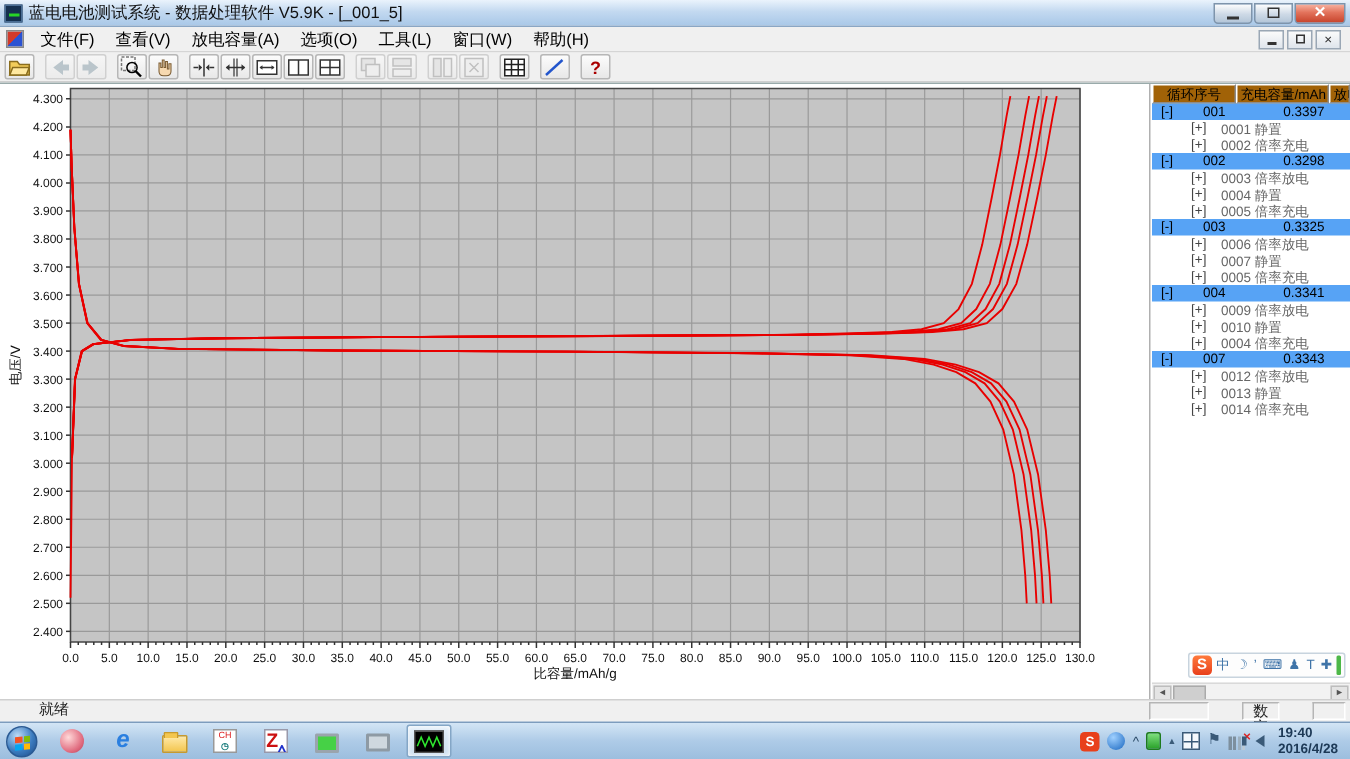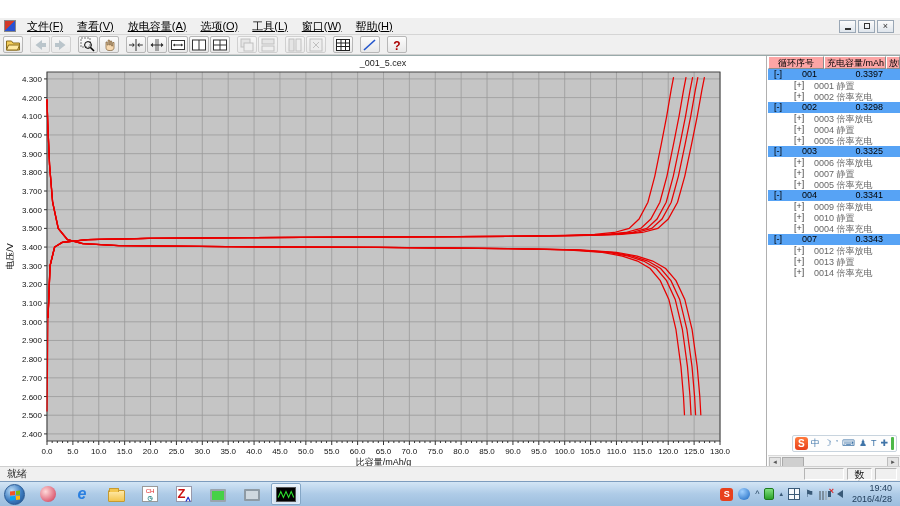--- a/index.html
+++ b/index.html
@@ -50,21 +50,21 @@
   .content { position:absolute; left:0; top:55px; width:900px; height:411px; background:#fff;
     border-top:1px solid #9aa; }
   .chart-area { position:absolute; left:0; top:0; width:767px; height:411px; background:#fff;
     border-right:1px solid #b0b0b0; }
   .chart-title { height:13px; text-align:center; font-size:9px; color:#222; padding-top:2px; }
 
   
   .right-panel { position:absolute; left:768px; top:0; width:132px; height:411px; background:#fff; overflow:hidden; }
   .panel-header { display:flex; height:13px; font-size:9px; }
   .ph-cell { border:1px solid #fff; border-right-color:#8c8c8c; border-bottom-color:#8c8c8c;
-    background:#fca5a5; overflow:hidden; white-space:nowrap; padding:0 2px; text-align:center; }
+    background:#a16207; overflow:hidden; white-space:nowrap; padding:0 2px; text-align:center; }
   .rows { position:absolute; left:0; top:13px; width:132px; }
   .prow { position:relative; height:11px; font-size:9px; white-space:nowrap; color:#000; }
   .prow.cyc { background:#57a3f5; }
   .prow .exp { position:absolute; left:6px; top:0; }
   .prow.step .exp { left:26px; color:#444; }
   .prow .cid { position:absolute; left:34px; top:0; }
   .prow .cval { position:absolute; left:60px; width:55px; top:0; text-align:right; }
   .prow .slabel { position:absolute; left:46px; top:0; color:#666; }
   .sogou-bar { position:absolute; right:3px; bottom:15px; height:17px; background:#fdfdfd;
     border:1px solid #c8d4de; border-radius:2px; display:flex; align-items:center; padding:1px 2px; gap:3px; }
@@ -75,21 +75,21 @@
   .hscroll { position:absolute; left:0; bottom:0; width:132px; height:12px; background:#f2f2f2;
     border-top:1px solid #d9d9d9; }
   .hs-btn { position:absolute; top:1px; width:12px; height:10px; background:#e4e4e4; border:1px solid #bdbdbd;
     font-size:6px; color:#555; text-align:center; line-height:9px; }
   .hs-thumb { position:absolute; left:14px; top:1px; width:22px; height:10px; background:#cfcfcf; border:1px solid #aaa; }
 
   
   .statusbar { position:absolute; left:0; top:466px; width:900px; height:15px; background:#f0f0f0;
     border-top:1px solid #cfcfcf; display:flex; align-items:center; font-size:10px; padding:0 3px; gap:3px; }
   .st-cell { border:1px solid #b5b5b5; border-bottom-color:#fff; border-right-color:#fff; height:12px;
-    line-height:11px; padding:0 4px; color:#222; }
+    line-height:11px; padding:0 4px; color:#222;margin-left:19px; }
   .st-ready { flex:1; border:none; }
   .st-blank1 { width:40px; }
   .st-num { width:25px; text-align:center; }
   .st-blank2 { width:22px; }
 
   
   .taskbar { position:absolute; left:0; top:481px; width:900px; height:25px;
     background:linear-gradient(#d3e5f5,#aecbe7 50%,#9cbede); border-top:1px solid #7d9cbd;
     display:flex; align-items:center; padding:0 4px; }
   .orb { width:21px; height:21px; border-radius:50%;
@@ -127,32 +127,47 @@
   .tr-grid::before { content:""; position:absolute; left:5px; top:0; width:1px; height:10px; background:#3a5a78; }
   .tr-grid::after { content:""; position:absolute; left:0; top:5px; width:10px; height:1px; background:#3a5a78; }
   .tr-flag { font-size:10px; color:#3a5a78; line-height:1; }
   .tr-net { width:13px; height:11px; position:relative; }
   .tr-net .bars { position:absolute; left:0; bottom:0; width:11px; height:9px;
     background:linear-gradient(90deg,#7d8f9e 2px,transparent 2px, transparent 3px,#7d8f9e 3px,#7d8f9e 5px,transparent 5px,transparent 6px,#9db0bf 6px,#9db0bf 8px,transparent 8px,transparent 9px,#b9c9d6 9px,#b9c9d6 11px,transparent 11px); }
   .tr-net .nx { position:absolute; right:-2px; top:-3px; color:#d22; font-size:9px; font-weight:bold; }
   .tr-spk { width:0; height:0; border-top:4px solid transparent; border-bottom:4px solid transparent;
     border-right:6px solid #3a5a78; position:relative; }
   .tr-spk::before { content:""; position:absolute; left:-9px; top:-3px; width:3px; height:6px; background:#3a5a78; }
-  .clock { text-align:right; font-size:9px; color:#1d3click9556; color:#1d3956; line-height:1.25; padding:0 4px; }
+  .clock { font-size:9px; color:#1d3click9556; color:#1d3956; line-height:1.25; padding:0 4px;font-weight:bold; }
   svg text { font-family:"Liberation Sans", sans-serif; }
 </style>
 </head>
 <body>
 
 <div class="screen">
 
+  <div class="titlebar">
+    <div class="app-icon"></div>
+    <div class="title-text">蓝电电池测试系统 - 数据处理软件 V5.9K - [_001_5]</div>
+    <div class="winbtns">
+      <div class="wbtn">
+          <div class="glyph-min"></div>
+        </div>
+      <div class="wbtn">
+          <div class="glyph-max"></div>
+        </div>
+      <div class="wbtn close">
+          <span class="glyph-x">✕</span>
+        </div>
+    </div>
+  </div>
 
   <div class="menubar">
     <div class="mdi-icon"></div>
-    <div id="menu-items" style="display:flex;text-decoration:underline;">
+    <div id="menu-items" style="display:flex;">
         <div class="menu-item">文件(F)</div>
         <div class="menu-item">查看(V)</div>
         <div class="menu-item">放电容量(A)</div>
         <div class="menu-item">选项(O)</div>
         <div class="menu-item">工具(L)</div>
         <div class="menu-item">窗口(W)</div>
         <div class="menu-item">帮助(H)</div>
       </div>
     <div class="mdi-btns">
       <div class="mdibtn">
@@ -276,21 +291,20 @@
         <div class="tbtn">
           <svg width="16" height="16" viewBox="0 0 16 16">
             <text x="8" y="12.5" font-size="12" font-weight="bold" fill="#a00" text-anchor="middle">?</text>
           </svg>
         </div>
       </div>
   </div>
 
   <div class="content">
     <div class="chart-area">
-      <div class="chart-title">_001_5.cex</div>
       <svg id="chart-svg" width="767" height="398">
           <rect x="47" y="3" width="673" height="369" fill="#c5c5c5"></rect>
           <line x1="47" y1="364.900253164557" x2="720" y2="364.900253164557" stroke="#9a9a9a" stroke-width="0.8"></line>
           <line x1="47" y1="346.2167088607595" x2="720" y2="346.2167088607595" stroke="#9a9a9a" stroke-width="0.8"></line>
           <line x1="47" y1="327.533164556962" x2="720" y2="327.533164556962" stroke="#9a9a9a" stroke-width="0.8"></line>
           <line x1="47" y1="308.8496202531645" x2="720" y2="308.8496202531645" stroke="#9a9a9a" stroke-width="0.8"></line>
           <line x1="47" y1="290.16607594936704" x2="720" y2="290.16607594936704" stroke="#9a9a9a" stroke-width="0.8"></line>
           <line x1="47" y1="271.48253164556957" x2="720" y2="271.48253164556957" stroke="#9a9a9a" stroke-width="0.8"></line>
           <line x1="47" y1="252.79898734177206" x2="720" y2="252.79898734177206" stroke="#9a9a9a" stroke-width="0.8"></line>
           <line x1="47" y1="234.11544303797456" x2="720" y2="234.11544303797456" stroke="#9a9a9a" stroke-width="0.8"></line>

